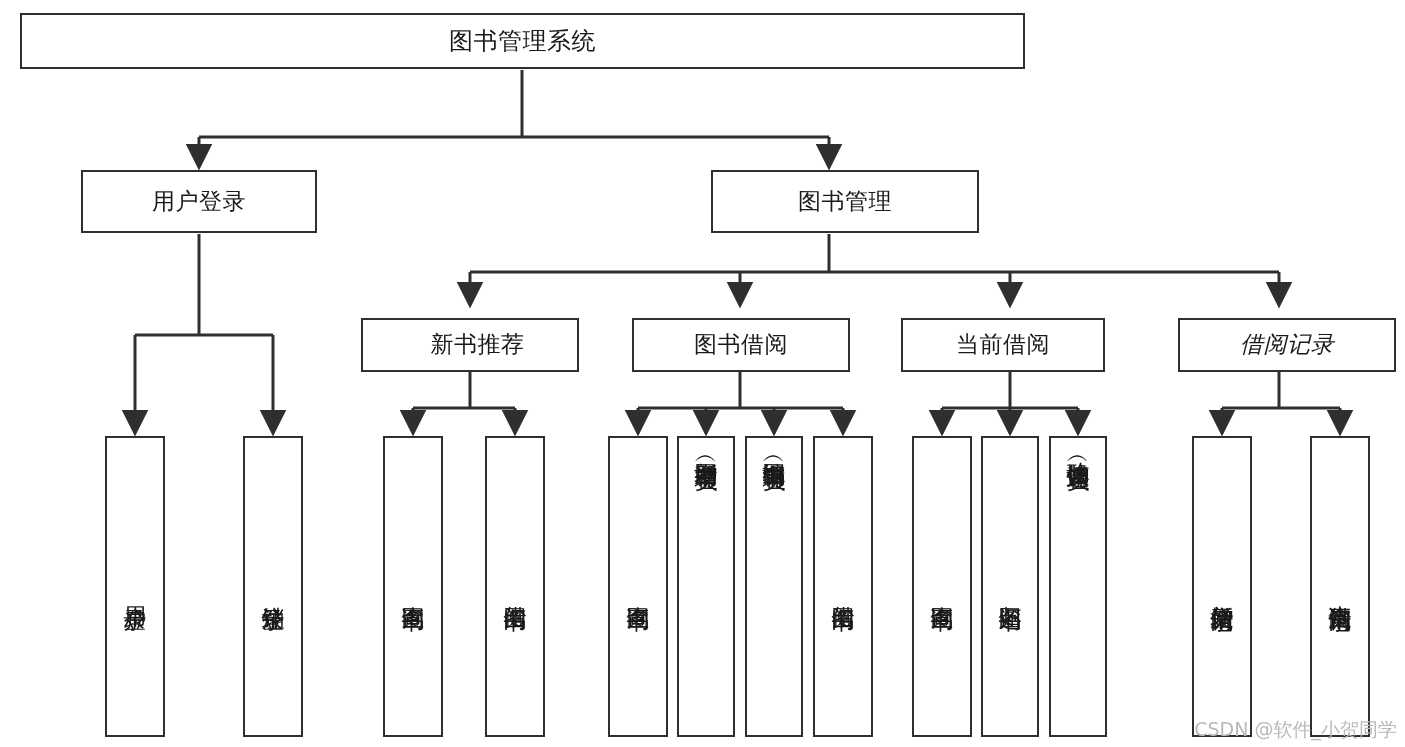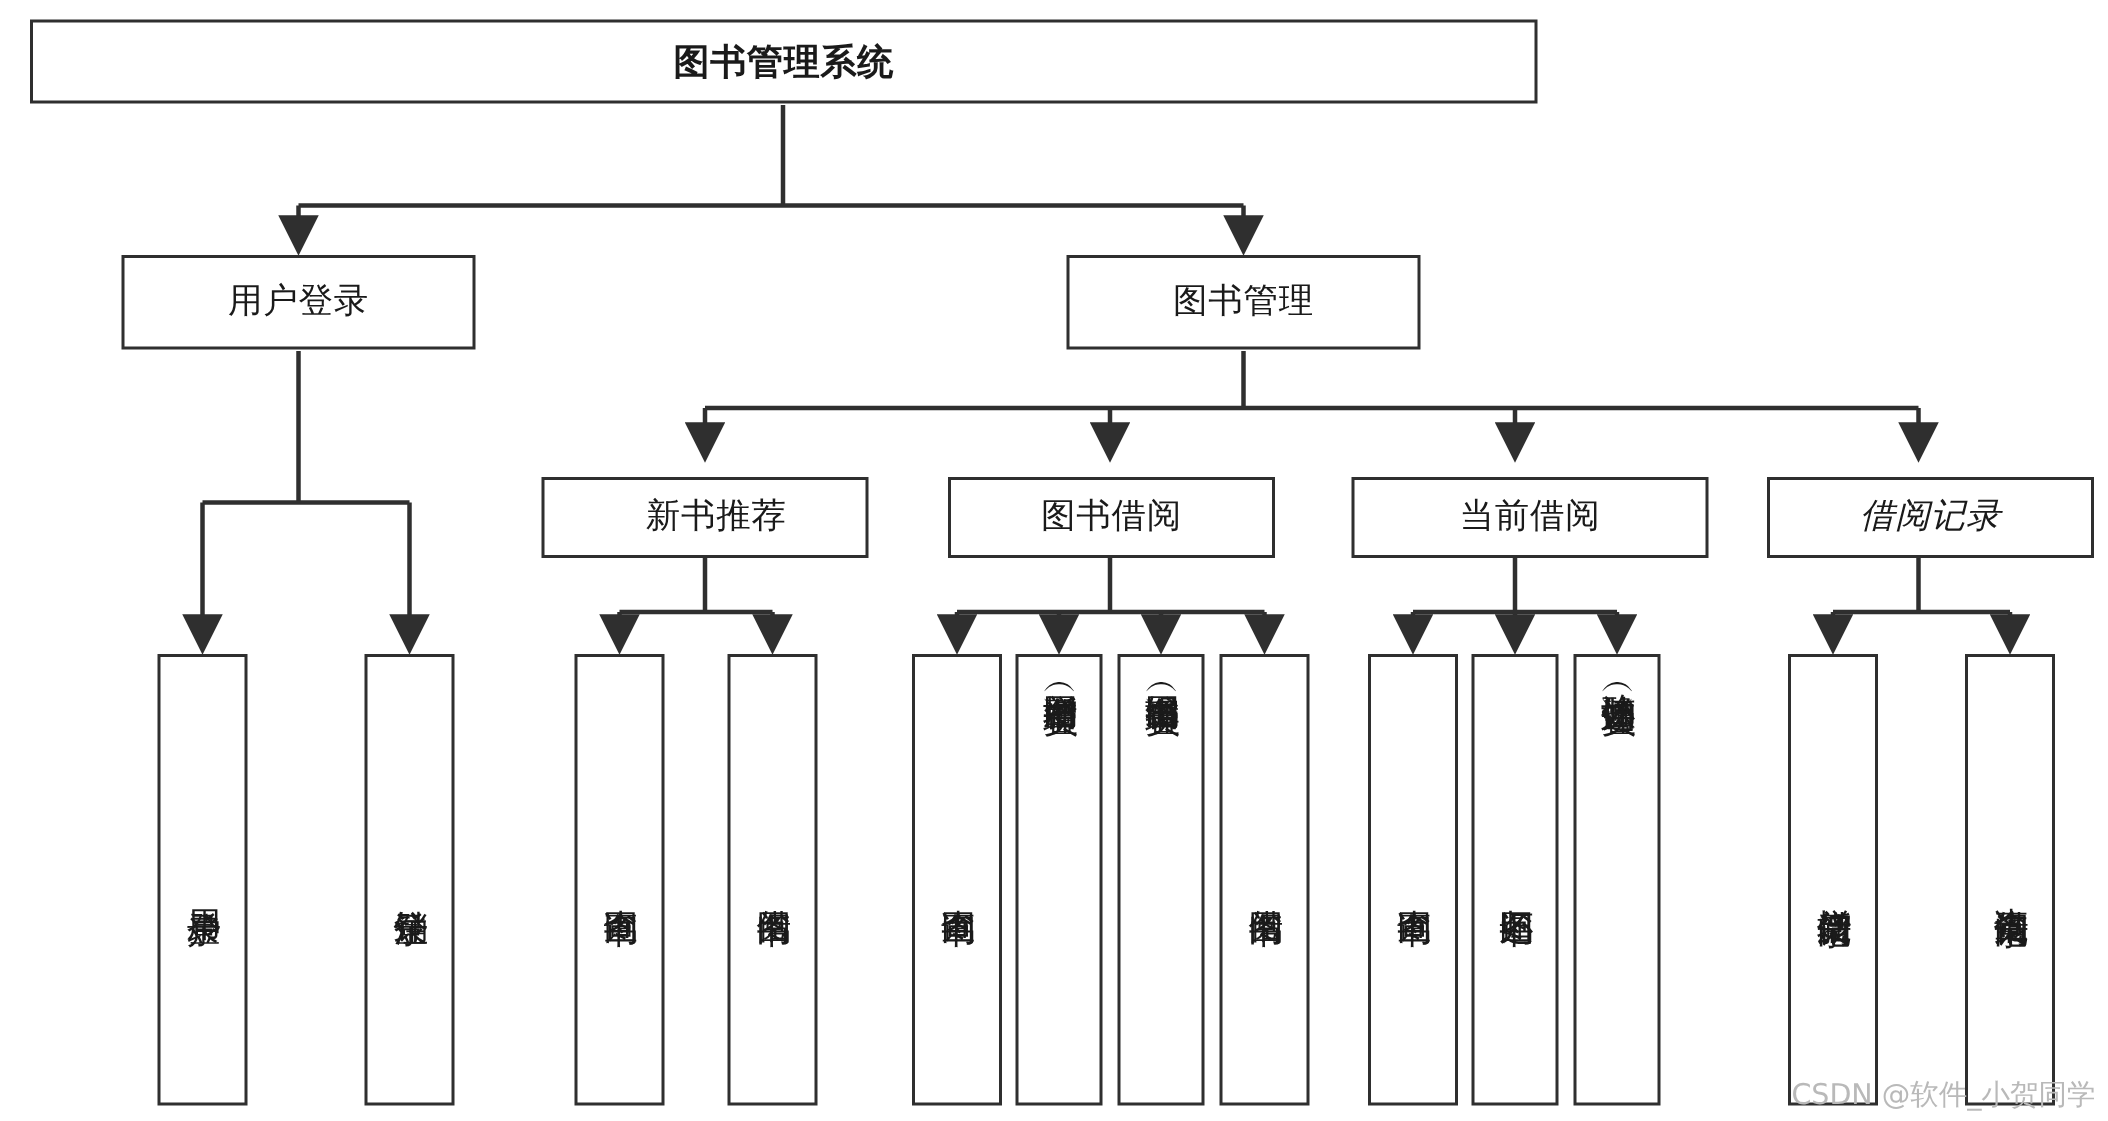--- a/index.html
+++ b/index.html
@@ -42,21 +42,20 @@
     line-height: 1.02;
     letter-spacing: 0.5px;
   }
   
   .node.horiz .label {
     font-size: 23px;
     white-space: nowrap;
   }
   .node.root .label {
     font-size: 24px;
-    font-weight: bold;
   }
   
   .node.vert {
     align-items: flex-start;
     justify-content: center;
     padding-top: 6px;
   }
   .node.vert .label {
     writing-mode: vertical-rl;
     text-orientation: upright;
@@ -140,33 +139,33 @@
   </svg>
 
   <div class="node horiz root" style="left:20px; top:13px; width:1005px; height:56px;">
     <span class="label">图书管理系统</span>
   </div>
 
   <div class="node horiz" style="left:81px; top:170px; width:236px; height:63px;">
     <span class="label">用户登录</span>
   </div>
 
-  <div class="node horiz" style="left:711px; top:170px; width:236px; height:63px;">
+  <div class="node horiz" style="left:711px; top:170px; width:268px; height:63px;">
     <span class="label">图书管理</span>
   </div>
 
   <div class="node horiz" style="left:361px; top:318px; width:218px; height:54px;padding-left:15px;">
     <span class="label">新书推荐</span>
   </div>
 
   <div class="node horiz" style="left:632px; top:318px; width:218px; height:54px;">
     <span class="label">图书借阅</span>
   </div>
 
-  <div class="node horiz" style="left:901px; top:318px; width:238px; height:54px;">
+  <div class="node horiz" style="left:901px; top:318px; width:204px; height:54px;">
     <span class="label">当前借阅</span>
   </div>
 
   <div class="node horiz" style="left:1178px; top:318px; width:218px; height:54px;font-style:italic;">
     <span class="label">借阅记录</span>
   </div>
 
   <div class="node vert center" style="left:105px; top:436px; width:60px; height:301px;">
     <span class="label">用户登录</span>
   </div>

